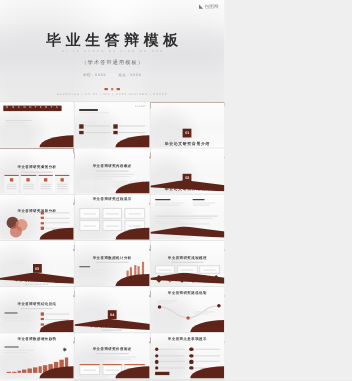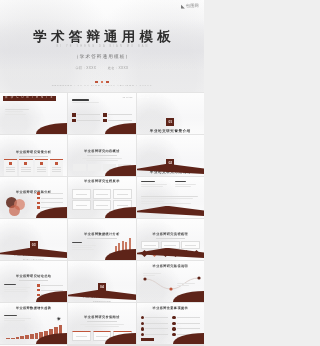--- a/index.html
+++ b/index.html
@@ -156,21 +156,21 @@
 
   <div class="hero">
     <div class="hero-tex"></div>
     <div class="hero-band"></div>
 
     <div class="logo">
       <span class="logo-mark">◣</span>
       <span class="logo-txt">包图网</span>
     </div>
 
-    <div class="title">学术答辩通用模板</div>
+    <div class="title">毕业生答辩模板</div>
     <div class="title-pinyin">BI  YE  SHENG  DA  BIAN  MO  BAN</div>
     <div class="subtitle">（学术答辩通用模板）</div>
 
     <div class="meta">
       <span>学院：XXXX</span>
       <span>姓名：XXXX</span>
     </div>
 
     <div class="dots">
       <i></i><i></i><i></i>

